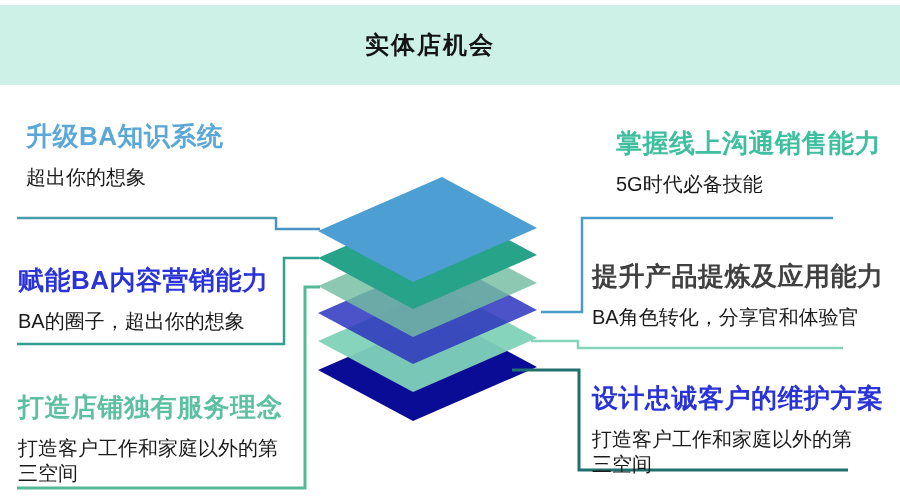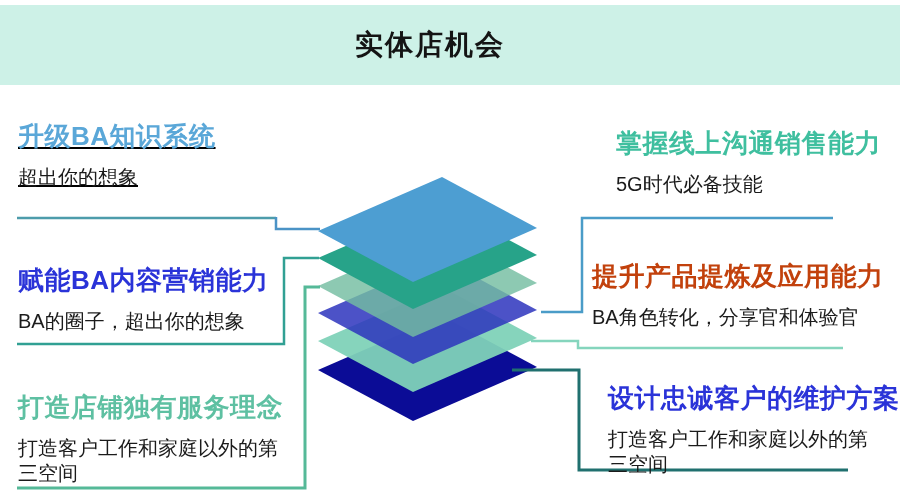--- a/index.html
+++ b/index.html
@@ -7,39 +7,39 @@
     width:900px;height:500px;overflow:hidden;background:#ffffff;
     font-family:"Liberation Sans","DejaVu Sans",sans-serif;
     position:relative;
   }
   .page{position:absolute;inset:0;width:900px;height:500px;background:#fff;}
   .banner{
     position:absolute;left:0;top:5px;width:900px;height:80px;
     display:flex;align-items:center;justify-content:center;
   }
   .banner h1{
-    margin:0;font-size:28px;font-weight:700;color:#141414;
+    margin:0;font-size:24px;font-weight:700;color:#141414;
     letter-spacing:2px;transform:translateX(-20px);
   }
   .stack-svg{position:absolute;left:0;top:0;width:900px;height:500px;}
   .item{position:absolute;}
   .item h2{
     margin:0 0 11px 0;font-size:26px;font-weight:600;letter-spacing:0.5px;
     white-space:nowrap;
   }
   .item p{
     margin:0;font-size:20px;color:#1b1b1b;line-height:1.24;
   }
   .item.wrap p{max-width:272px;}
-  .item-l1{left:18px;top:119px;text-decoration:underline;}
+  .item-l1{left:26px;top:119px;}
   .item-l2{left:18px;top:249px;margin-top:14px;}
   .item-l3{left:18px;top:382px;}
   .item-r1{left:616px;top:126px;}
   .item-r2{left:592px;top:259px;}
-  .item-r3{left:608px;top:381px;}
+  .item-r3{left:592px;top:381px;}
 </style>
 </head>
 <body>
 
 <div class="page">
 
   <div class="banner" style="background: rgb(205, 241, 231);">
     <h1>实体店机会</h1>
   </div>
 
@@ -75,21 +75,21 @@
     <h2 style="color: rgb(94, 192, 162); margin-top: 8px;">打造店铺独有服务理念</h2>
     <p>打造客户工作和家庭以外的第三空间</p>
   </div>
 
   <div class="item item-r1">
     <h2 style="color: rgb(63, 191, 159);">掌握线上沟通销售能力</h2>
     <p>5G时代必备技能</p>
   </div>
 
   <div class="item item-r2">
-    <h2 style="color: #c2410c;">提升产品提炼及应用能力</h2>
+    <h2 style="color: #404040;">提升产品提炼及应用能力</h2>
     <p>BA角色转化，分享官和体验官</p>
   </div>
 
   <div class="item item-r3 wrap">
     <h2 style="color: rgb(42, 51, 216);">设计忠诚客户的维护方案</h2>
     <p>打造客户工作和家庭以外的第三空间</p>
   </div>
 
 </div>
 

